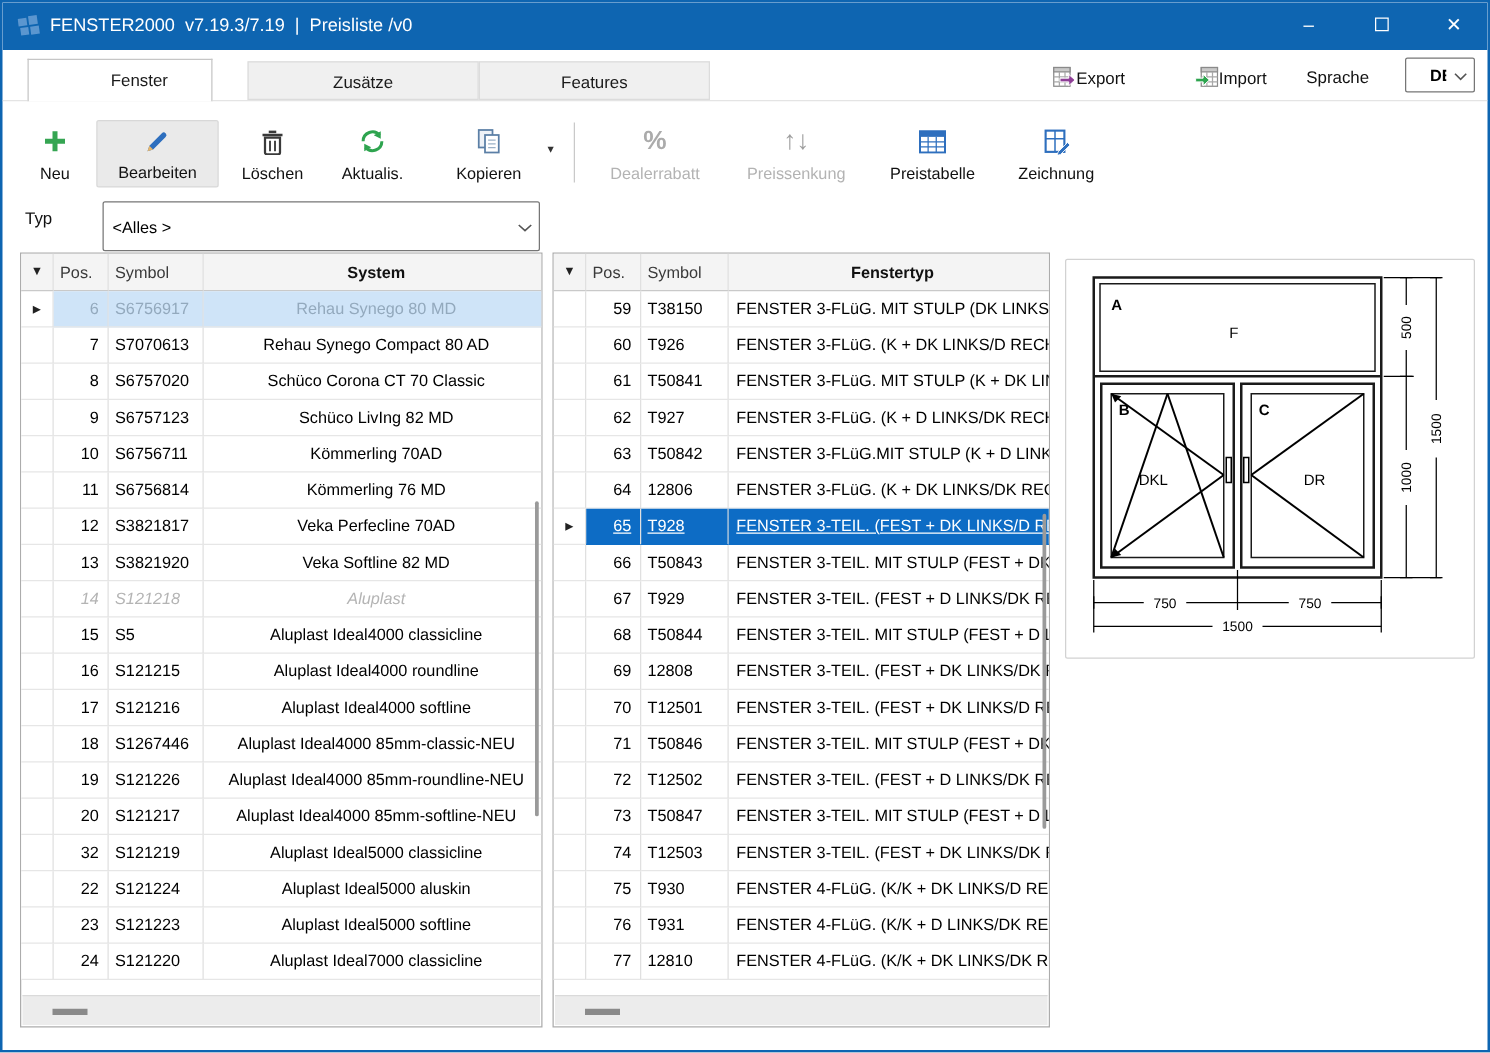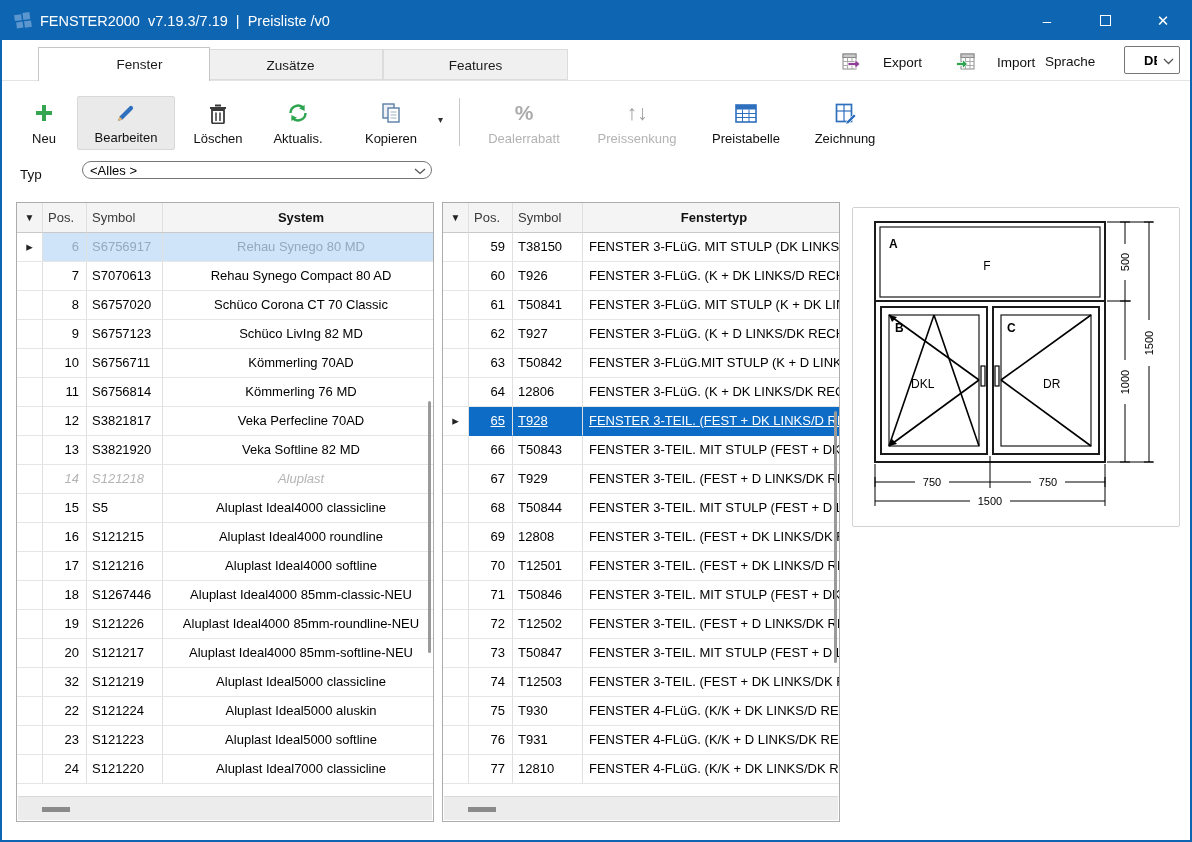--- a/index.html
+++ b/index.html
@@ -17,27 +17,27 @@
   .winbtn.min { left:1022px; }
   .winbtn.max { left:1080px; }
   .winbtn.close { left:1138px; }
   .maxbox { display:inline-block; width:11px; height:11px; border:1.5px solid #fff; vertical-align:middle; margin-top:-3px; }
   
   .tab { position:absolute; text-align:center; font-size:13.5px; color:#1a1a1a; cursor:default; }
   .tab.inactive { top:47px; height:31px; line-height:31px; background:#f0f0f0; border:1px solid #dcdcdc; }
   .tab.active { top:45px; height:34px; line-height:33px; background:#fff; border:1px solid #c6c6c6; border-bottom:none; z-index:3; }
   .tabline { position:absolute; left:0; right:0; top:78px; height:1px; background:#e4e4e4; z-index:1; }
   
-  .flatbtn { position:absolute; top:48px; height:24px; display:flex; align-items:center; gap:22px; font-size:13.5px; color:#111; cursor:default; }
+  .flatbtn { position:absolute; top:48px; height:24px; display:flex; align-items:center; gap:0; font-size:13.5px; color:#111; cursor:default; }
   .sprache-label { position:absolute; top:48px; left:1043px; font-size:13.5px; color:#111; line-height:24px; }
   .combo { position:absolute; background:#fff; border:1px solid #767676; border-radius:2px; font-size:13px; color:#000; display:flex; align-items:center; }
   .combo .val { flex:1; padding-left:7px; white-space:pre; overflow:hidden; }
   .combo .chev { width:22px; text-align:center; color:#555; }
   .combo.lang { left:1122px; top:44px; width:56px; height:28px; font-weight:bold;padding-left:12px; }
-  .combo.typ { left:80px; top:159px; width:350px; height:18px;border-radius:12px; }
+  .combo.typ { left:80px; top:159px; width:350px; height:40px; }
   
   .tbtn { position:absolute; top:94px; height:54px; display:flex; flex-direction:column; align-items:center; justify-content:space-between; padding:4px 2px; font-size:13px; color:#111; cursor:default; border-radius:2px; }
   .tbtn .ticon { height:26px; display:flex; align-items:center; justify-content:center; }
   .tbtn.selected { background:#eaeaea; border:1px solid #d8d8d8; }
   .tbtn.disabled { color:#b3b3b3; }
   .tool-sep { position:absolute; left:457px; top:96px; width:1px; height:48px; background:#c9c9c9; }
   .kop-arrow { position:absolute; left:436px; top:112px; font-size:10px; color:#333; }
   .glyph-icon { font-size:21px; line-height:22px; }
   .typ-label { position:absolute; left:18px; top:160px; font-size:13.5px; color:#111; line-height:26px; }
   
@@ -81,21 +81,21 @@
           <rect x="10" y="9.5" width="7" height="6.5"></rect>
       </g>
     </svg>
     <div class="title-text">FENSTER2000  v7.19.3/7.19  |  Preisliste /v0</div>
     <div class="winbtn min"><span>–</span></div>
     <div class="winbtn max"><span class="maxbox"></span></div>
     <div class="winbtn close"><span>✕</span></div>
   </div>
 
   <div class="tabline"></div>
-  <div class="tab active" style="left:36px;  width:172px;padding-left:31px;">Fenster</div>
+  <div class="tab active" style="left:20px;  width:148px;padding-left:31px;">Fenster</div>
   <div class="tab inactive" style="left:381px; width:185px;">Features</div>
   <div class="tab inactive" style="left:196px; width:185px;">Zusätze</div>
 
   <div class="flatbtn" style="left:840px;">
     <svg width="19" height="18" viewBox="0 0 19 18">
       <rect x="1" y="1" width="13" height="15" fill="#fff" stroke="#8a8a8a"></rect>
       <rect x="1" y="1" width="13" height="3.5" fill="#c9c9c9" stroke="#8a8a8a"></rect>
       <line x1="5.5" y1="4.5" x2="5.5" y2="16" stroke="#a8a8a8"></line>
         <line x1="10" y1="4.5" x2="10" y2="16" stroke="#a8a8a8"></line>
       <line x1="1" y1="8.5" x2="14" y2="8.5" stroke="#a8a8a8"></line>

